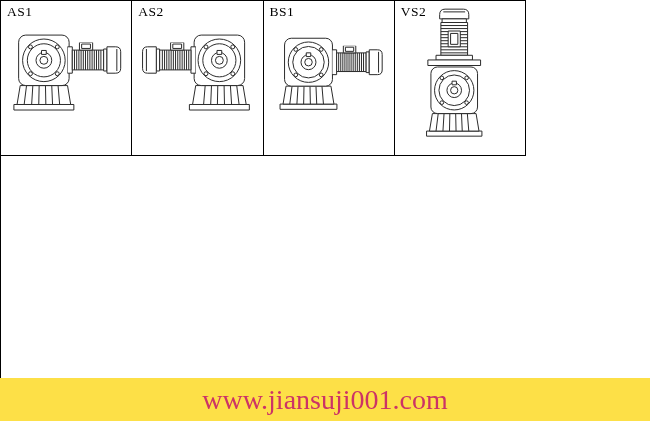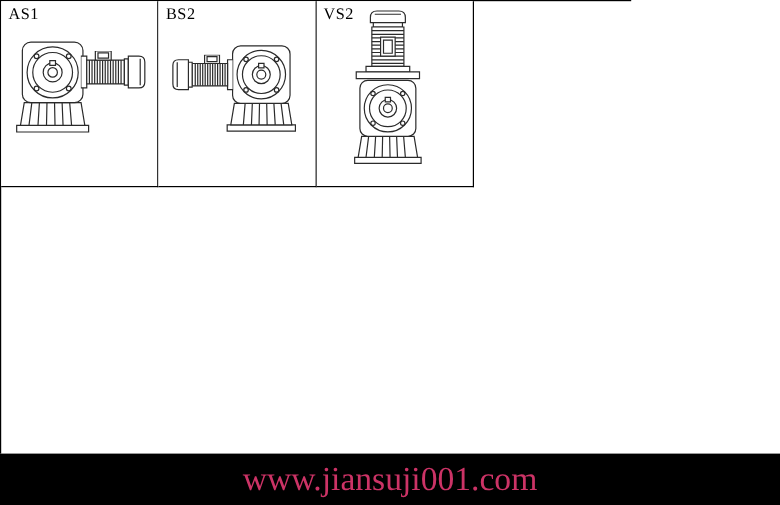--- a/index.html
+++ b/index.html
@@ -9,21 +9,21 @@
     display: grid; width: 526px; height: 378px;
     grid-template-columns: repeat(4, 1fr);
     grid-template-rows: 155px 223px;
     border-top: 1px solid #000; border-left: 1px solid #000; font-family: Liberation Serif, serif;
   }
   .cell { position: relative; border-right: 1px solid #000; border-bottom: 1px solid #000; overflow: hidden; background: #fff; }
   .cell-label { position: absolute; top: 3px; left: 6px; font-size: 13.5px; color: #000; z-index: 2; letter-spacing: 0.5px; }
   .draw { position: absolute; left: 0; top: 0; width: 100%; height: 100%; }
   .ln { fill: #ffffff; stroke: #2b2b2b; stroke-width: 1; vector-effect: non-scaling-stroke; }
   .st { fill: none; stroke: #2b2b2b; stroke-width: 1; vector-effect: non-scaling-stroke; }
-  .watermark { width: 650px; height: 43px; display: flex; align-items: center; justify-content: center; font-size: 28px; background: #000000; }
+  .watermark { width: 650px; height: 43px; display: flex; align-items: center; justify-content: center; font-size: 28px; background: #fde047; }
 </style>
 </head>
 <body>
 
 <svg width="0" height="0" style="position:absolute" aria-hidden="true">
   <defs>
     <symbol id="gearbox-front" viewBox="0 0 80 100">
       <rect class="ln" x="2" y="90" width="76" height="7"></rect>
       <path class="ln" d="M10 66 L6 90 L74 90 L70 66 Z"></path>
       <path class="st" d="M18 66L15 90M26 66L24.5 90M34 66L33.5 90M42 66L42.5 90M50 66L51 90M58 66L60 90"></path>
@@ -80,31 +80,38 @@
   <div class="grid">
 
     <div class="cell">
       <span class="cell-label">AS1</span>
       <svg class="draw" viewBox="0 0 161 154" preserveAspectRatio="xMidYMid meet">
         <use href="#gearbox-front" x="14" y="22" width="78" height="97.5"></use>
         <use href="#motor-h" x="82" y="33" width="68" height="43.5"></use>
       </svg>
     </div>
 
-
-
     <div class="cell">
-      <span class="cell-label">BS2</span>
+      <span class="cell-label">AS2</span>
       <svg class="draw" viewBox="0 0 161 154" preserveAspectRatio="xMidYMid meet">
         <g transform="translate(161 0) scale(-1 1)">
-          <use href="#gearbox-front" x="18" y="26" width="74" height="92.5"></use>
-          <use href="#motor-h" x="84" y="37" width="64" height="41"></use>
+          <use href="#gearbox-front" x="14" y="22" width="78" height="97.5"></use>
+          <use href="#motor-h" x="82" y="33" width="68" height="43.5"></use>
         </g>
       </svg>
     </div>
+
+    <div class="cell">
+      <span class="cell-label">BS1</span>
+      <svg class="draw" viewBox="0 0 161 154" preserveAspectRatio="xMidYMid meet">
+        <use href="#gearbox-front" x="18" y="26" width="74" height="92.5"></use>
+        <use href="#motor-h" x="84" y="37" width="64" height="41"></use>
+      </svg>
+    </div>
+
 
     <div class="cell">
       <span class="cell-label">VS2</span>
       <svg class="draw" viewBox="0 0 161 222" preserveAspectRatio="xMidYMid meet">
         <use href="#motor-v" x="44" y="10" width="56" height="87.5"></use>
         <rect class="ln" x="34" y="85" width="76" height="8"></rect>
         <use href="#gearbox-front" x="30" y="93" width="84" height="105"></use>
       </svg>
     </div>
 

